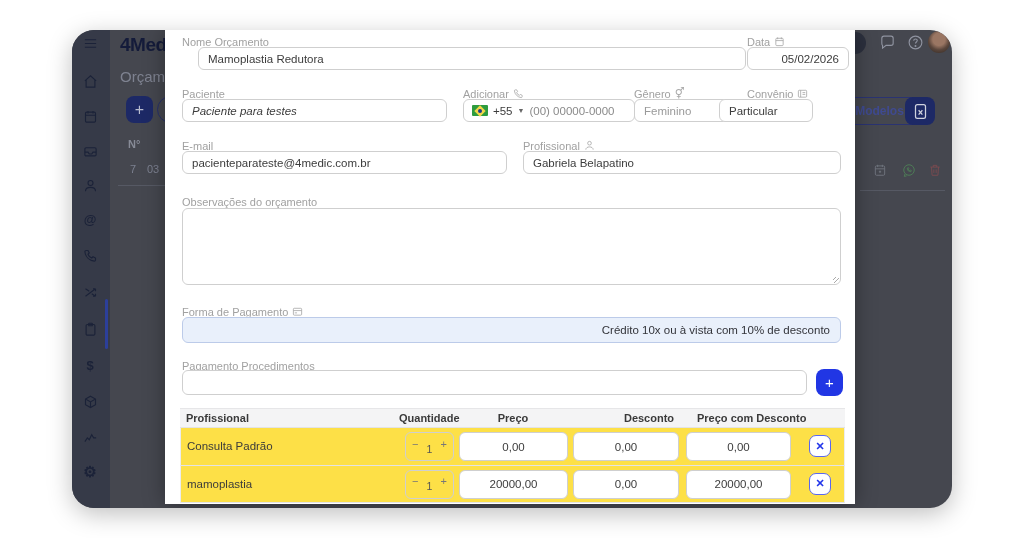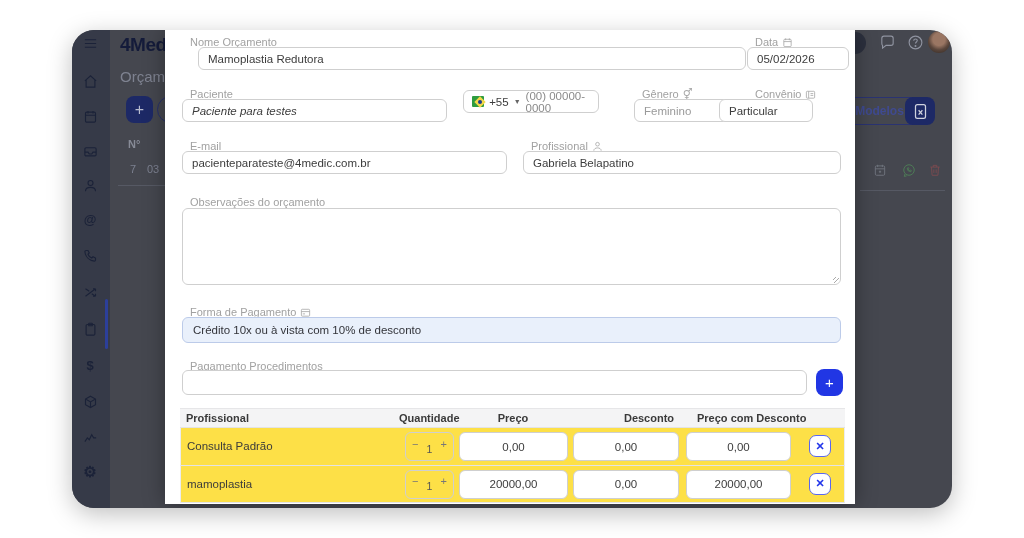--- a/index.html
+++ b/index.html
@@ -34,38 +34,38 @@
   .bg-action svg { width:14px; height:14px; fill:none; stroke-width:1.6; }
   .tr-circle { left:772px; top:2px; width:22px; height:22px; border-radius:50%; background:#2c303e; }
   .tr-ic { top:3px; width:19px; height:19px; color:#8f93a0; display:flex; align-items:center; justify-content:center; }
   .tr-ic svg { width:17px; height:17px; stroke:currentColor; fill:none; stroke-width:1.6; }
   .avatar { left:856px; top:1px; width:22px; height:22px; border-radius:50%;
     background:radial-gradient(circle at 50% 38%, #9a7663 0 35%, #5a463c 60%, #2e2620 100%); }
 
   
   .modal { left:93px; top:0; width:690px; height:474px; background:#ffffff;
     box-shadow:0 0 20px rgba(0,0,0,.35); }
-  .lbl { font-size:11px; color:#a1a1a1; display:flex; align-items:center; gap:4px; white-space:nowrap;margin-left:8px; }
+  .lbl { font-size:11px; color:#a1a1a1; display:flex; align-items:flex-start; gap:4px; white-space:nowrap; }
   .lbl svg { width:11px; height:11px; stroke:#a8a8a8; fill:none; stroke-width:1.8; }
   .lbl .g-glyph { font-size:11px; color:#a8a8a8; line-height:1; }
   .inp { border:1px solid #cfcfcf; border-radius:6px; background:#fff; font-size:11.5px; color:#3c3c3c;
     padding:0 9px; font-family:"Liberation Sans", sans-serif; outline:none; }
   .inp::placeholder { color:#9a9a9a; }
   .phone-box { border:1px solid #cfcfcf; border-radius:6px; background:#fff;
     display:flex; align-items:center; gap:5px; padding:0 8px; }
   .flag { width:16px; height:11px; background:#2e9c3f; position:relative; border-radius:1px; }
   .flag::before { content:""; position:absolute; left:4px; top:1.5px; width:8px; height:8px;
     background:#f3d84a; transform:rotate(45deg); }
   .flag::after { content:""; position:absolute; left:6px; top:3.5px; width:4px; height:4px;
     background:#1b3d8f; border-radius:50%; }
   .ccode { font-size:11.5px; color:#3c3c3c; }
   .caret { font-size:7px; color:#666; }
   .ph-placeholder { font-size:11.5px; color:#8a8a8a; }
   .pay-field { background:#e9f0fb; border:1px solid #bccbe9; border-radius:6px; font-size:11.5px;
-    color:#33343a; display:flex; align-items:center; padding:12px 10px; }
+    color:#33343a; display:flex; align-items:center; padding:12px 10px;justify-content:flex-end; }
   .plus-btn { background:#2136e4; border:none; border-radius:8px; color:#ffffff; font-size:15px;
     display:flex; align-items:center; justify-content:center; cursor:pointer; }
   .ta { border:1px solid #cfcfcf; border-radius:6px; width:659px; height:77px; resize:none; }
   .ta-grip { width:9px; height:9px;
     background:linear-gradient(135deg, transparent 0 50%, #aaa 50% 55%, transparent 55% 70%, #aaa 70% 75%, transparent 75%); }
 
   
   .tbl-head { background:#f4f4f5; border-top:1px solid #e6e6e8; border-bottom:1px solid #e3e3e5;
     height:20px; font-size:11px; font-weight:bold; color:#3a3a3a; }
   .th-cell { position:absolute; top:3px; }
@@ -211,34 +211,34 @@
       <span>Nome Orçamento</span>
       </div>
     <input class="abs inp" style="left: 17px; top: 17px; width: 548px; height: 23px; margin-left: 16px;" value="Mamoplastia Redutora">
     <div class="abs lbl" style="left:582px; top:6px">
       <span>Data</span>
       <svg viewBox="0 0 24 24">
           <rect x="4" y="5" width="16" height="16" rx="2"></rect>
           <path d="M4 10h16M8 3v4M16 3v4"></path>
         </svg>
       </div>
-    <input class="abs inp" style="left: 582px; top: 17px; width: 102px; height: 23px;" value="05/02/2026">
+    <input class="abs inp" style="left: 582px; top: 17px; width: 102px; height: 23px; text-align: right;" value="05/02/2026">
 
     <div class="abs lbl" style="left:17px; top:58px">
       <span>Paciente</span>
       </div>
     <input class="abs inp" style="left: 17px; top: 69px; width: 265px; height: 23px; font-style: italic;" value="Paciente para testes">
 
     <div class="abs lbl" style="left:298px; top:58px">
       <span>Adicionar</span>
       <svg viewBox="0 0 24 24">
           <path d="M5 4c-1 0-2 1-2 2 1 8 7 14 15 15 1 0 2-1 2-2v-3l-4-2-2 2c-3-1-5-3-6-6l2-2-2-4H5z"></path>
         </svg>
       </div>
-    <div class="abs phone-box" style="left:298px; top:60px; width:136px; height:23px">
+    <div class="abs phone-box" style="left:298px; top:69px; width:172px; height:23px">
       <span class="flag"></span>
       <span class="ccode">+55</span>
       <span class="caret">▼</span>
       <span class="ph-placeholder">(00) 00000-0000</span>
     </div>
 
     <div class="abs lbl" style="left:469px; top:58px">
       <span>Gênero</span>
       <span class="g-glyph">⚥</span>
       </div>

